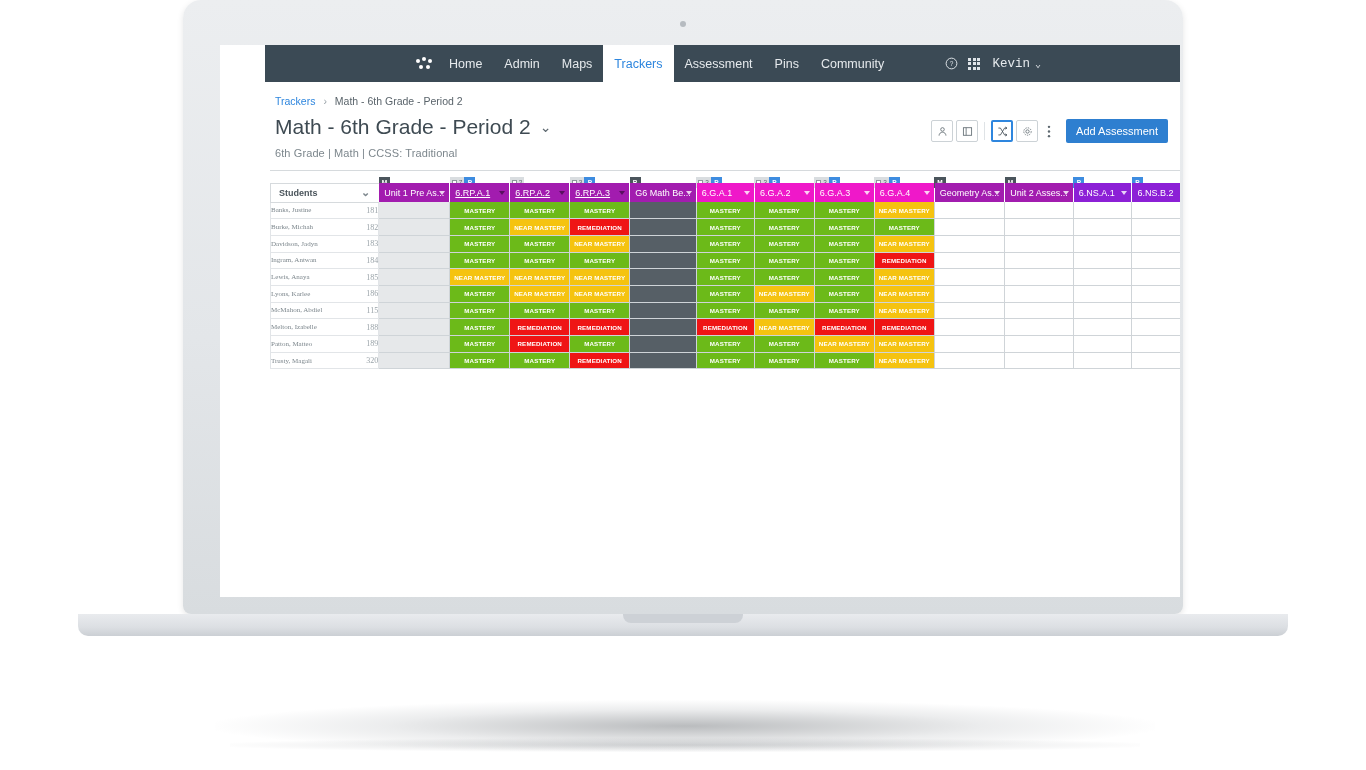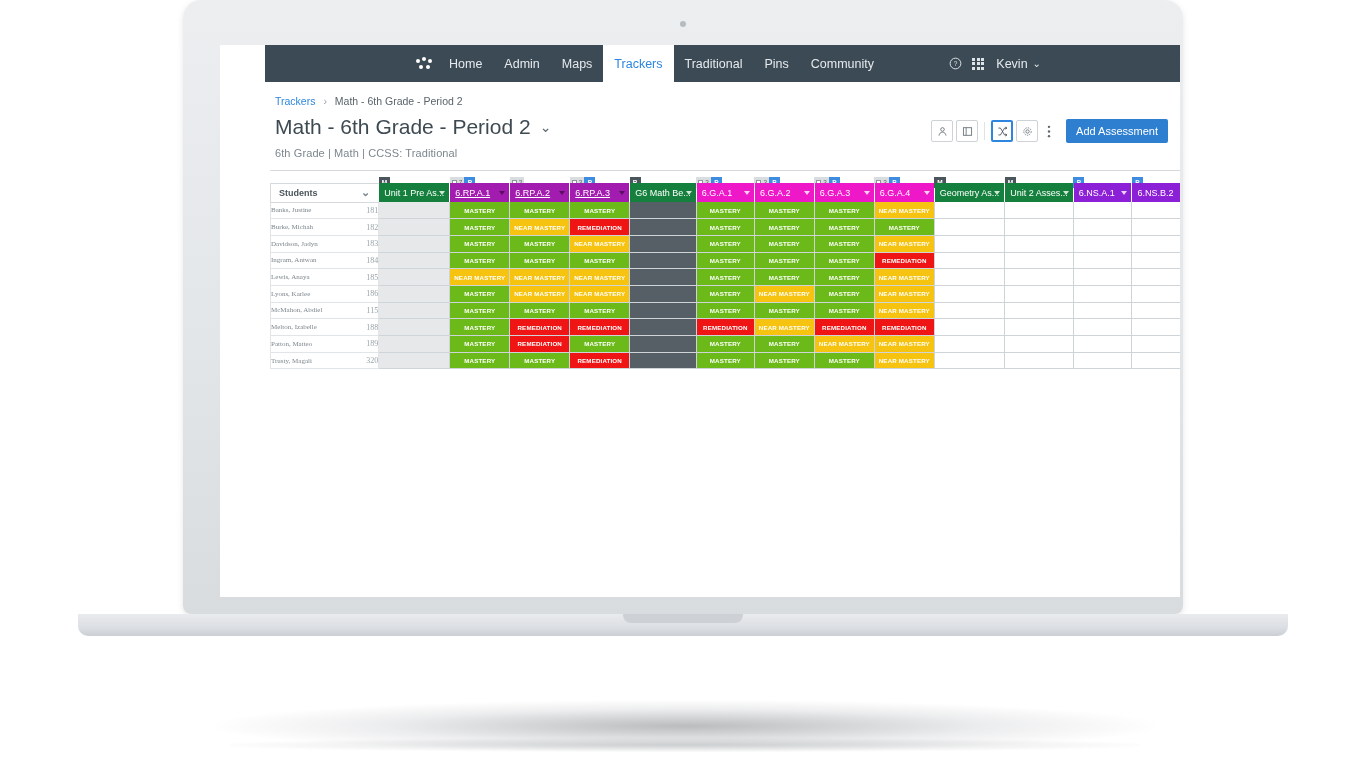--- a/index.html
+++ b/index.html
@@ -80,21 +80,21 @@
   .nav-item.active { background: #ffffff; color: #2e86de; }
   .nav-right {
     position: absolute; right: 0; top: 0; height: 37px;
     display: flex; align-items: center; padding-right: 139px;
   }
   .nav-icon {
     color: #dfe4e8; margin: 0 5px; display:flex; align-items:center; cursor: pointer;
   }
   .grid-icon { display: grid; grid-template-columns: repeat(3, 3px); grid-gap: 1.5px; }
   .grid-icon span { width: 3px; height: 3px; background: #dfe4e8; display:block;}
-  .user-name { color: #e6eaed; font-size: 12.5px; margin-left: 7px; cursor: pointer; }
+  .user-name { color: #e6eaed; font-size: 12.5px; margin-left: 7px; cursor: pointer; font-family: Liberation Mono, monospace; }
   .caret-d { margin-left: 5px; font-size: 10px; }
 
   
   .page-body { background: #fff; padding: 0; }
   .breadcrumb {
     padding: 13px 0 0 10px; font-size: 10.5px; color: #5a646b;
   }
   .breadcrumb a { color: #2e86de; text-decoration: none; cursor: pointer; }
   .breadcrumb .sep { margin: 0 5px; color: #9aa3a9; }
 
@@ -156,21 +156,21 @@
     white-space: nowrap; overflow: hidden; position: relative;
     border-right: 1px solid rgba(255,255,255,0.25);
     margin-top: 27px;
   }
   td.c-students {
     background: #fff !important; color: #4a545b !important;
     font-size: 11px; font-weight: bold; border: 1px solid #d6dadd;
     border-bottom: 1px solid #d6dadd; padding: 0 8px !important;
   }
   .students-head-inner { display:flex; align-items:center; justify-content:space-between; height:100%;}
-  td.hdr-grey   { background: #15803d; color: #fff; text-align: right; }
+  td.hdr-grey   { background: #a21caf; color: #fff; text-align: right; }
   td.hdr-orange { background: #a21caf; color: #5a3100; text-decoration: underline; }
   td.hdr-magenta{ background: #ef18c9; color: #fff; }
   td.hdr-purple { background: #8c20d6; color: #fff; }
   .hdr-caret {
     position: absolute; right: 4px; top: 50%; margin-top: -2px;
     width: 0; height: 0; border-left: 3px solid transparent;
     border-right: 3px solid transparent; border-top: 4px solid rgba(0,0,0,0.45);
   }
   .hdr-caret.light { border-top-color: rgba(255,255,255,0.8); }
 
@@ -216,21 +216,21 @@
           <i></i>
             <i></i>
             <i></i>
             <i></i>
             <i></i>
         </div>
         <div class="nav-item">Home</div>
         <div class="nav-item">Admin</div>
         <div class="nav-item">Maps</div>
         <div class="nav-item active">Trackers</div>
-        <div class="nav-item">Traditional</div>
+        <div class="nav-item">Assessment</div>
         <div class="nav-item">Pins</div>
         <div class="nav-item">Community</div>
       </div>
       <div class="nav-right">
         <span class="nav-icon">
           <svg width="13" height="13" viewBox="0 0 16 16">
               <circle cx="8" cy="8" r="6.6" fill="none" stroke="#dfe4e8" stroke-width="1.2"></circle>
               <text x="8" y="11.4" font-size="8" fill="#dfe4e8" text-anchor="middle" font-family="Liberation Sans">?</text>
             </svg>
         </span>

